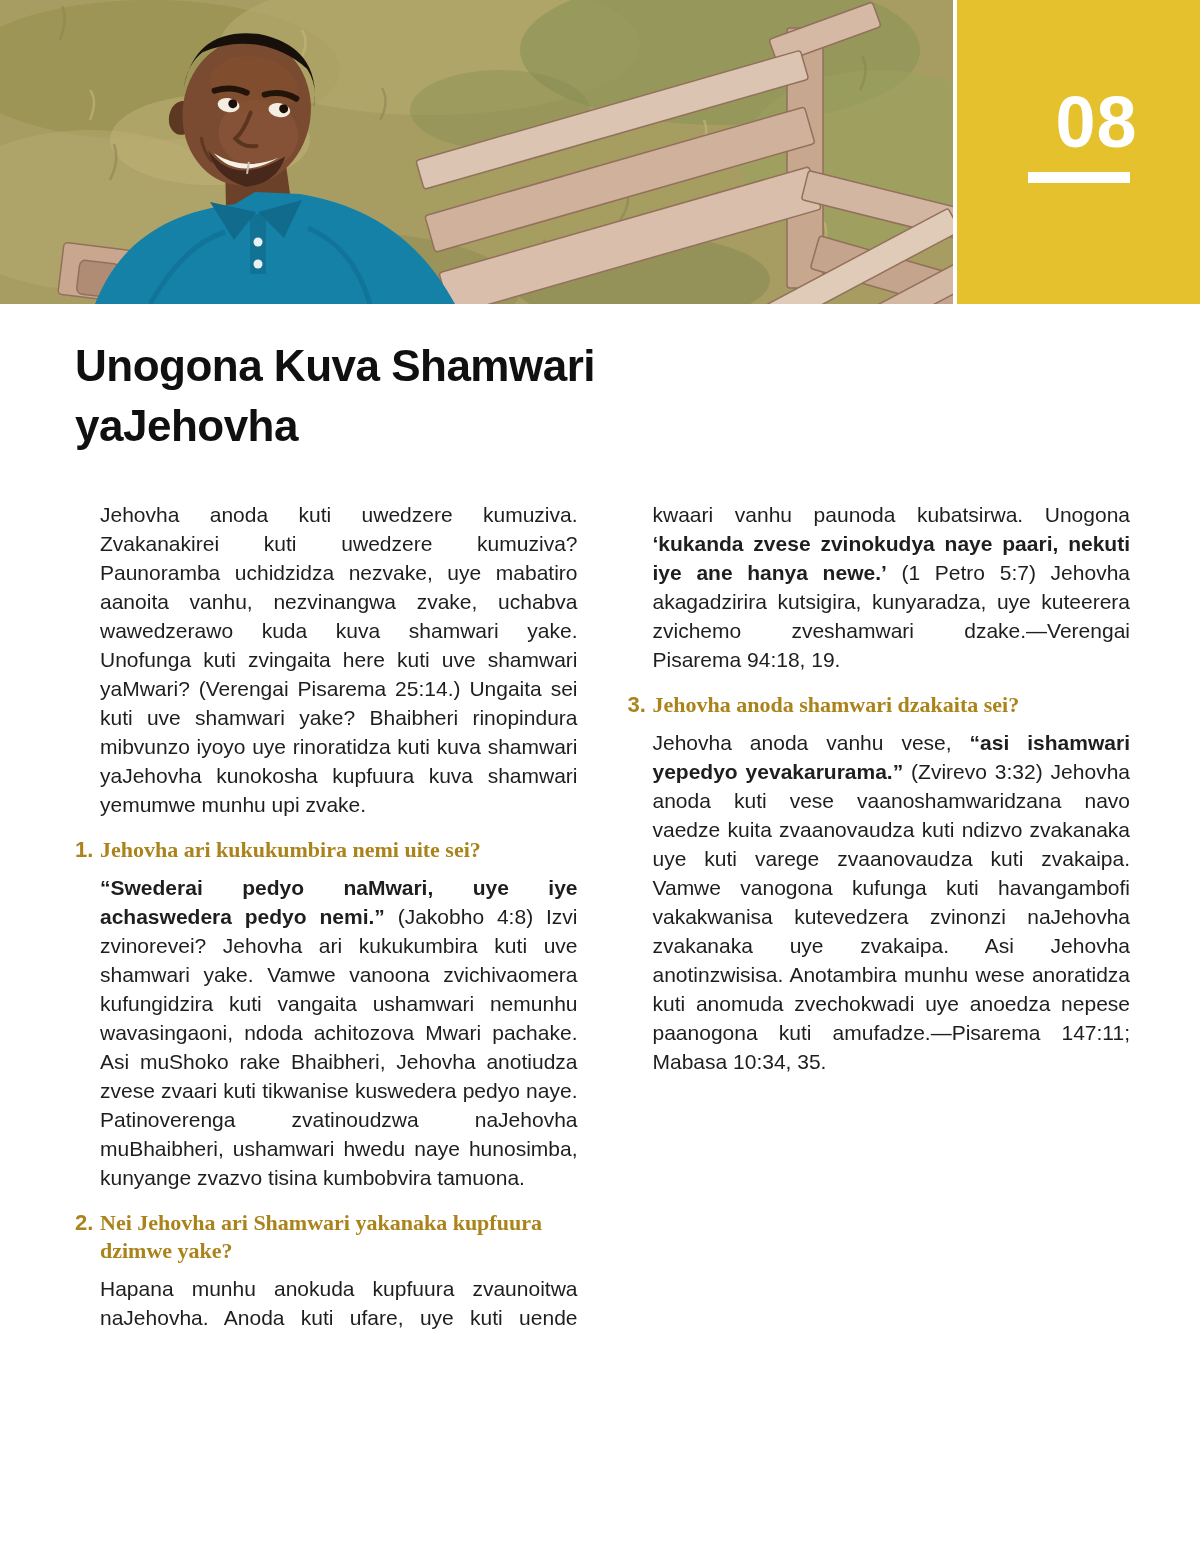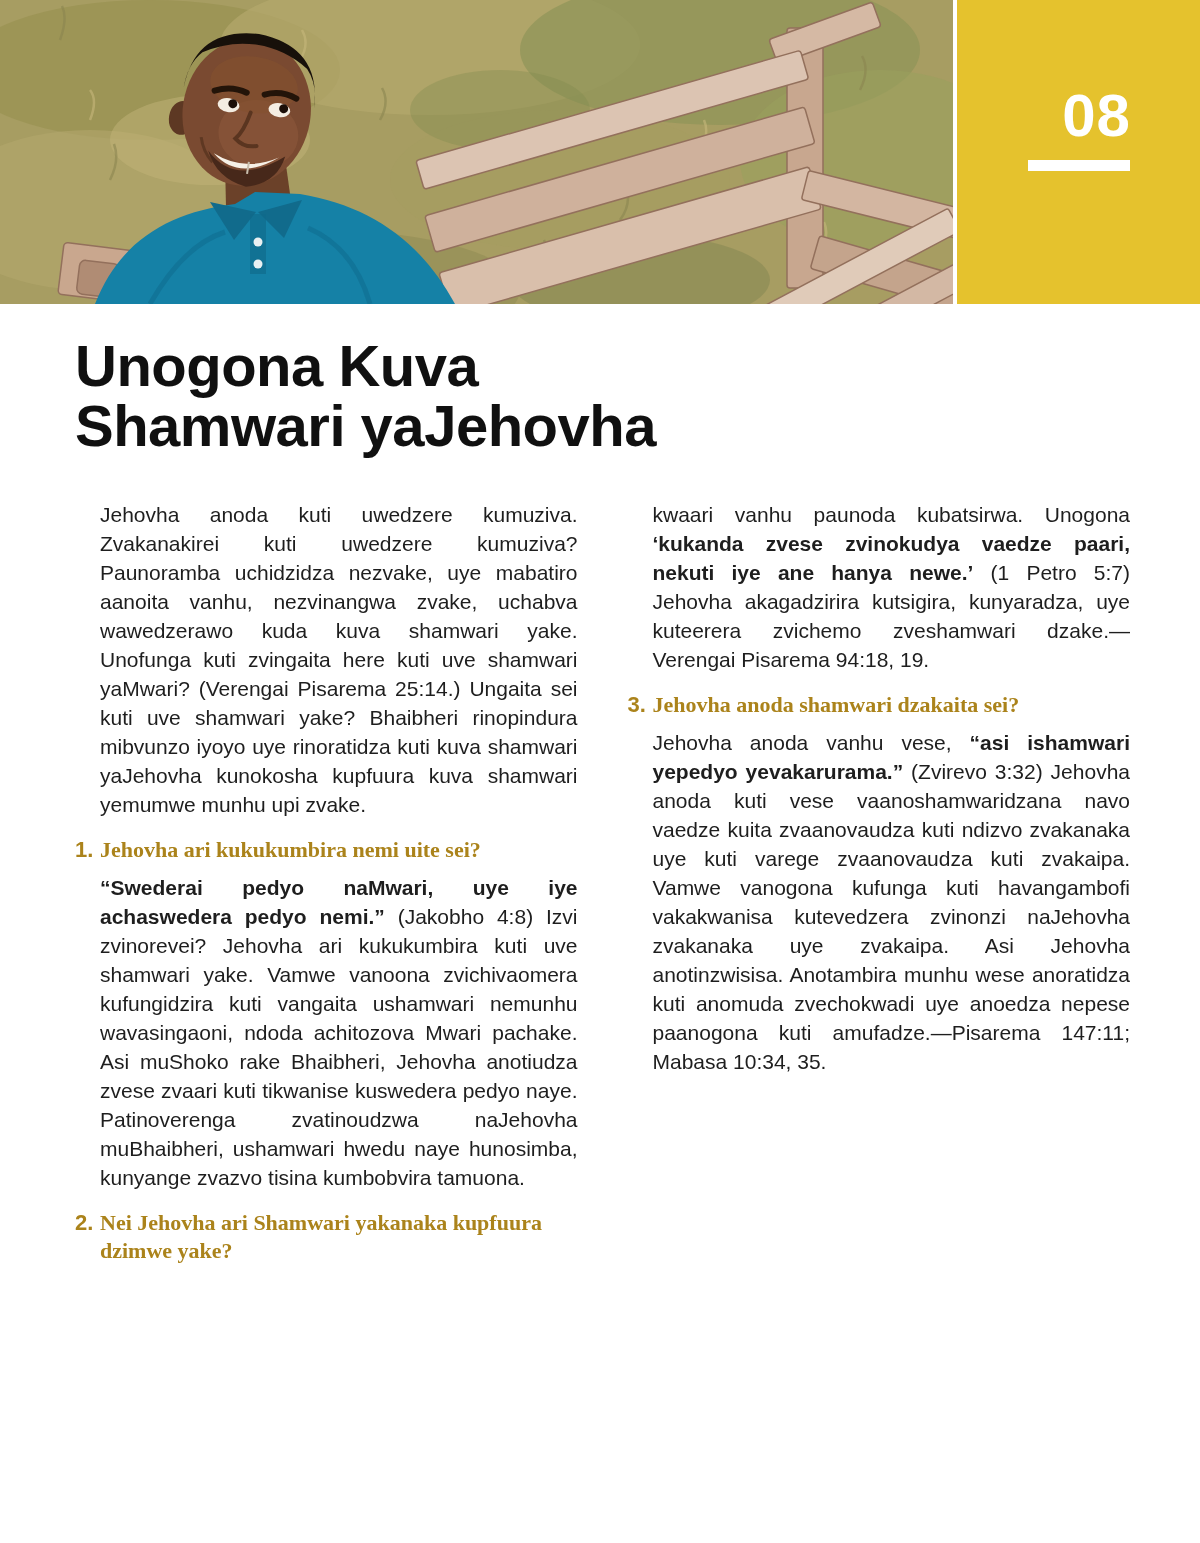--- a/index.html
+++ b/index.html
@@ -15,27 +15,27 @@
   }
   .hero{position:absolute;top:0;left:0;width:1200px;height:304px;}
   .photo{position:absolute;left:0;top:0;width:953px;height:304px;overflow:hidden;background:#a79d62;}
   .photo svg{display:block;}
   .badge{
     position:absolute;left:957px;top:0;width:243px;height:304px;
     background:var(--accent-yellow);
     display:flex;flex-direction:column;align-items:center;
   }
   .badge-number{
-    margin-top:86px;font-size:60px;font-weight:bold;line-height:1;
+    margin-top:86px;font-size:72px;font-weight:bold;line-height:1;
     color:var(--badge-text);letter-spacing:1px;margin-left:36px;
   }
   .badge-underline{width:102px;height:11px;background:var(--badge-text);margin-top:14px;}
   .title{
     position:absolute;left:75px;top:336px;width:650px;margin:0;
-    font-size:58px;line-height:60px;font-weight:bold;color:#101010;letter-spacing:-0.5px;
+    font-size:44px;line-height:60px;font-weight:bold;color:#101010;letter-spacing:-0.5px;
   }
   .columns{position:absolute;left:75px;top:500px;width:1055px;display:flex;gap:50px;}
   .col{width:510px;}
   .para{
     margin:0 0 14px;padding-left:25px;
     font-size:21px;line-height:29px;text-align:justify;color:var(--body-text);
   }
   .para b{font-weight:bold;}
   .para.cont{text-align-last:justify;}
   .sec{
@@ -131,24 +131,25 @@
         <span class="sec-text">Jehovha ari kukukumbira nemi uite sei?</span>
       </h2>
 
       <p class="para"><b>“Swederai pedyo naMwari, uye iye achaswedera pedyo nemi.”</b><span> (Jakobho 4:8) Izvi zvinorevei? Jehovha ari kukukumbira kuti uve shamwari yake. Vamwe vanoona zvichivaomera kufungidzira kuti vangaita ushamwari nemunhu wavasingaoni, ndoda achitozova Mwari pachake. Asi muShoko rake Bhaibheri, Jehovha anotiudza zvese zvaari kuti tikwanise kuswedera pedyo naye. Patinoverenga zvatinoudzwa naJehovha muBhaibheri, ushamwari hwedu naye hunosimba, kunyange zvazvo tisina kumbobvira tamuona.</span></p>
 
       <h2 class="sec">
         <span class="num">2.</span>
         <span class="sec-text">Nei Jehovha ari Shamwari yakanaka kupfuura dzimwe yake?</span>
       </h2>
 
+      <p class="para cont"><span>Hapana munhu anokuda kupfuura zvaunoitwa naJehovha. Anoda kuti ufare, uye kuti uende</span></p>
     </section>
 
     <section class="col">
-      <p class="para"><span>kwaari vanhu paunoda kubatsirwa. Unogona </span><b>‘kukanda zvese zvinokudya vaedze paari, nekuti iye ane hanya newe.’</b><span> (1 Petro 5:7) Jehovha akagadzirira kutsigira, kunyaradza, uye kuteerera zvichemo zveshamwari dzake.—Verengai Pisarema 94:18, 19.</span></p>
+      <p class="para"><span>kwaari vanhu paunoda kubatsirwa. Unogona </span><b>‘kukanda zvese zvinokudya naye paari, nekuti iye ane hanya newe.’</b><span> (1 Petro 5:7) Jehovha akagadzirira kutsigira, kunyaradza, uye kuteerera zvichemo zveshamwari dzake.—Verengai Pisarema 94:18, 19.</span></p>
 
       <h2 class="sec">
         <span class="num">3.</span>
         <span class="sec-text">Jehovha anoda shamwari dzakaita sei?</span>
       </h2>
 
       <p class="para"><span>Jehovha anoda vanhu vese, </span><b>“asi ishamwari yepedyo yevakarurama.”</b><span> (Zvirevo 3:32) Jehovha anoda kuti vese vaanoshamwaridzana navo vaedze kuita zvaanovaudza kuti ndizvo zvakanaka uye kuti varege zvaanovaudza kuti zvakaipa. Vamwe vanogona kufunga kuti havangambofi vakakwanisa kutevedzera zvinonzi naJehovha zvakanaka uye zvakaipa. Asi Jehovha anotinzwisisa. Anotambira munhu wese anoratidza kuti anomuda zvechokwadi uye anoedza nepese paanogona kuti amufadze.—Pisarema 147:11; Mabasa 10:34, 35.</span></p>
     </section>
 
   </main>

